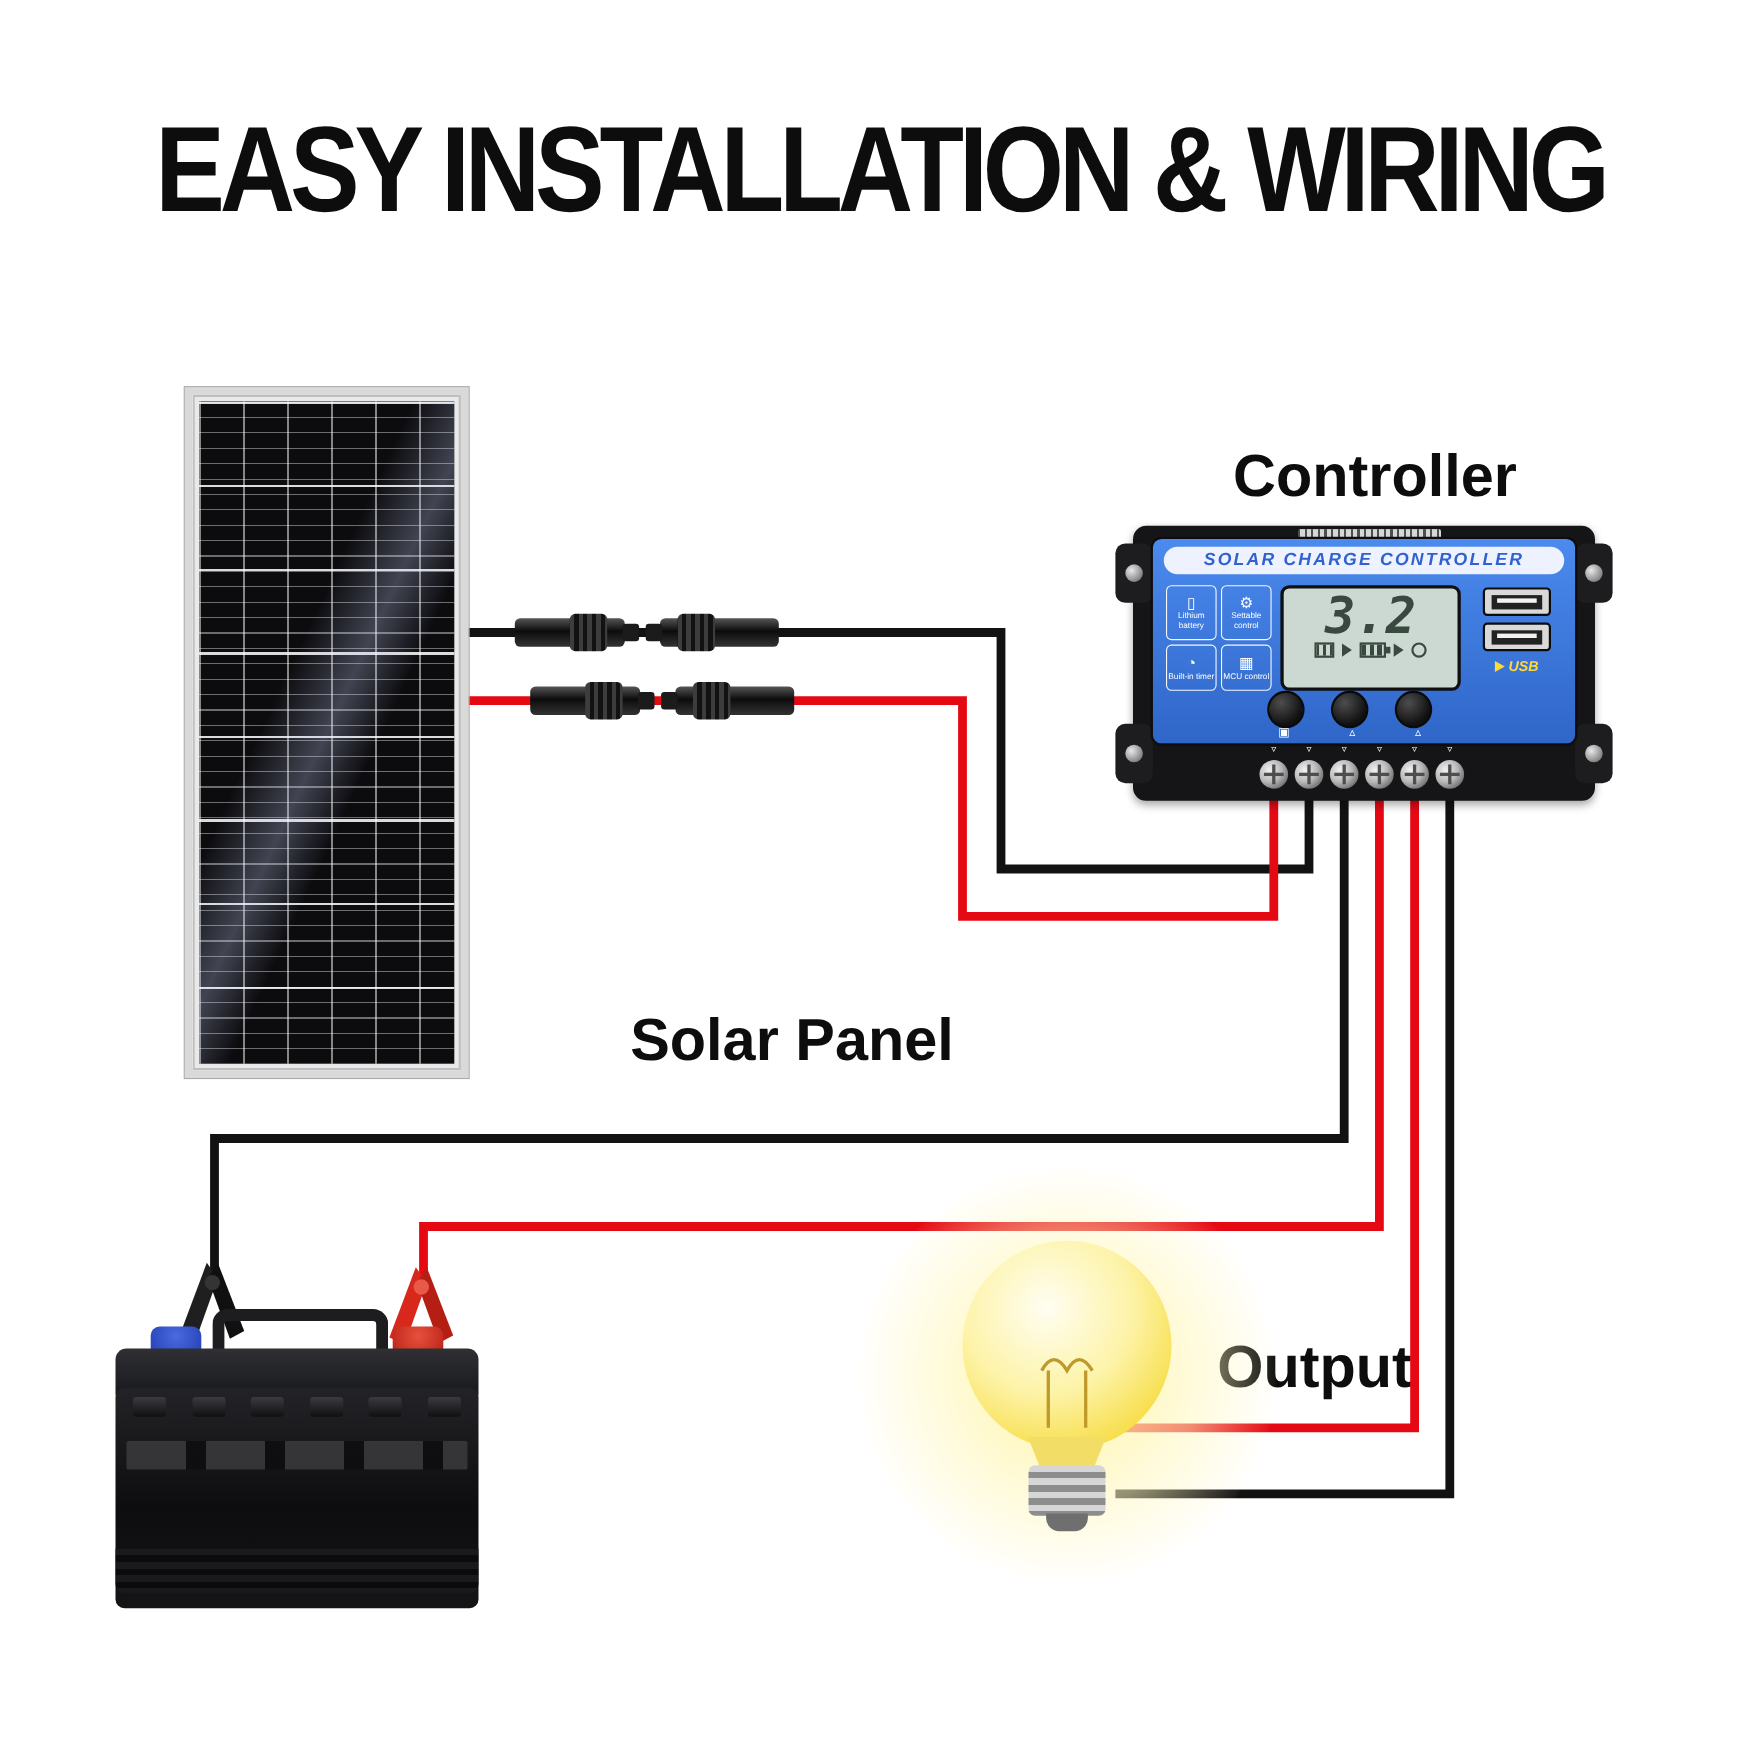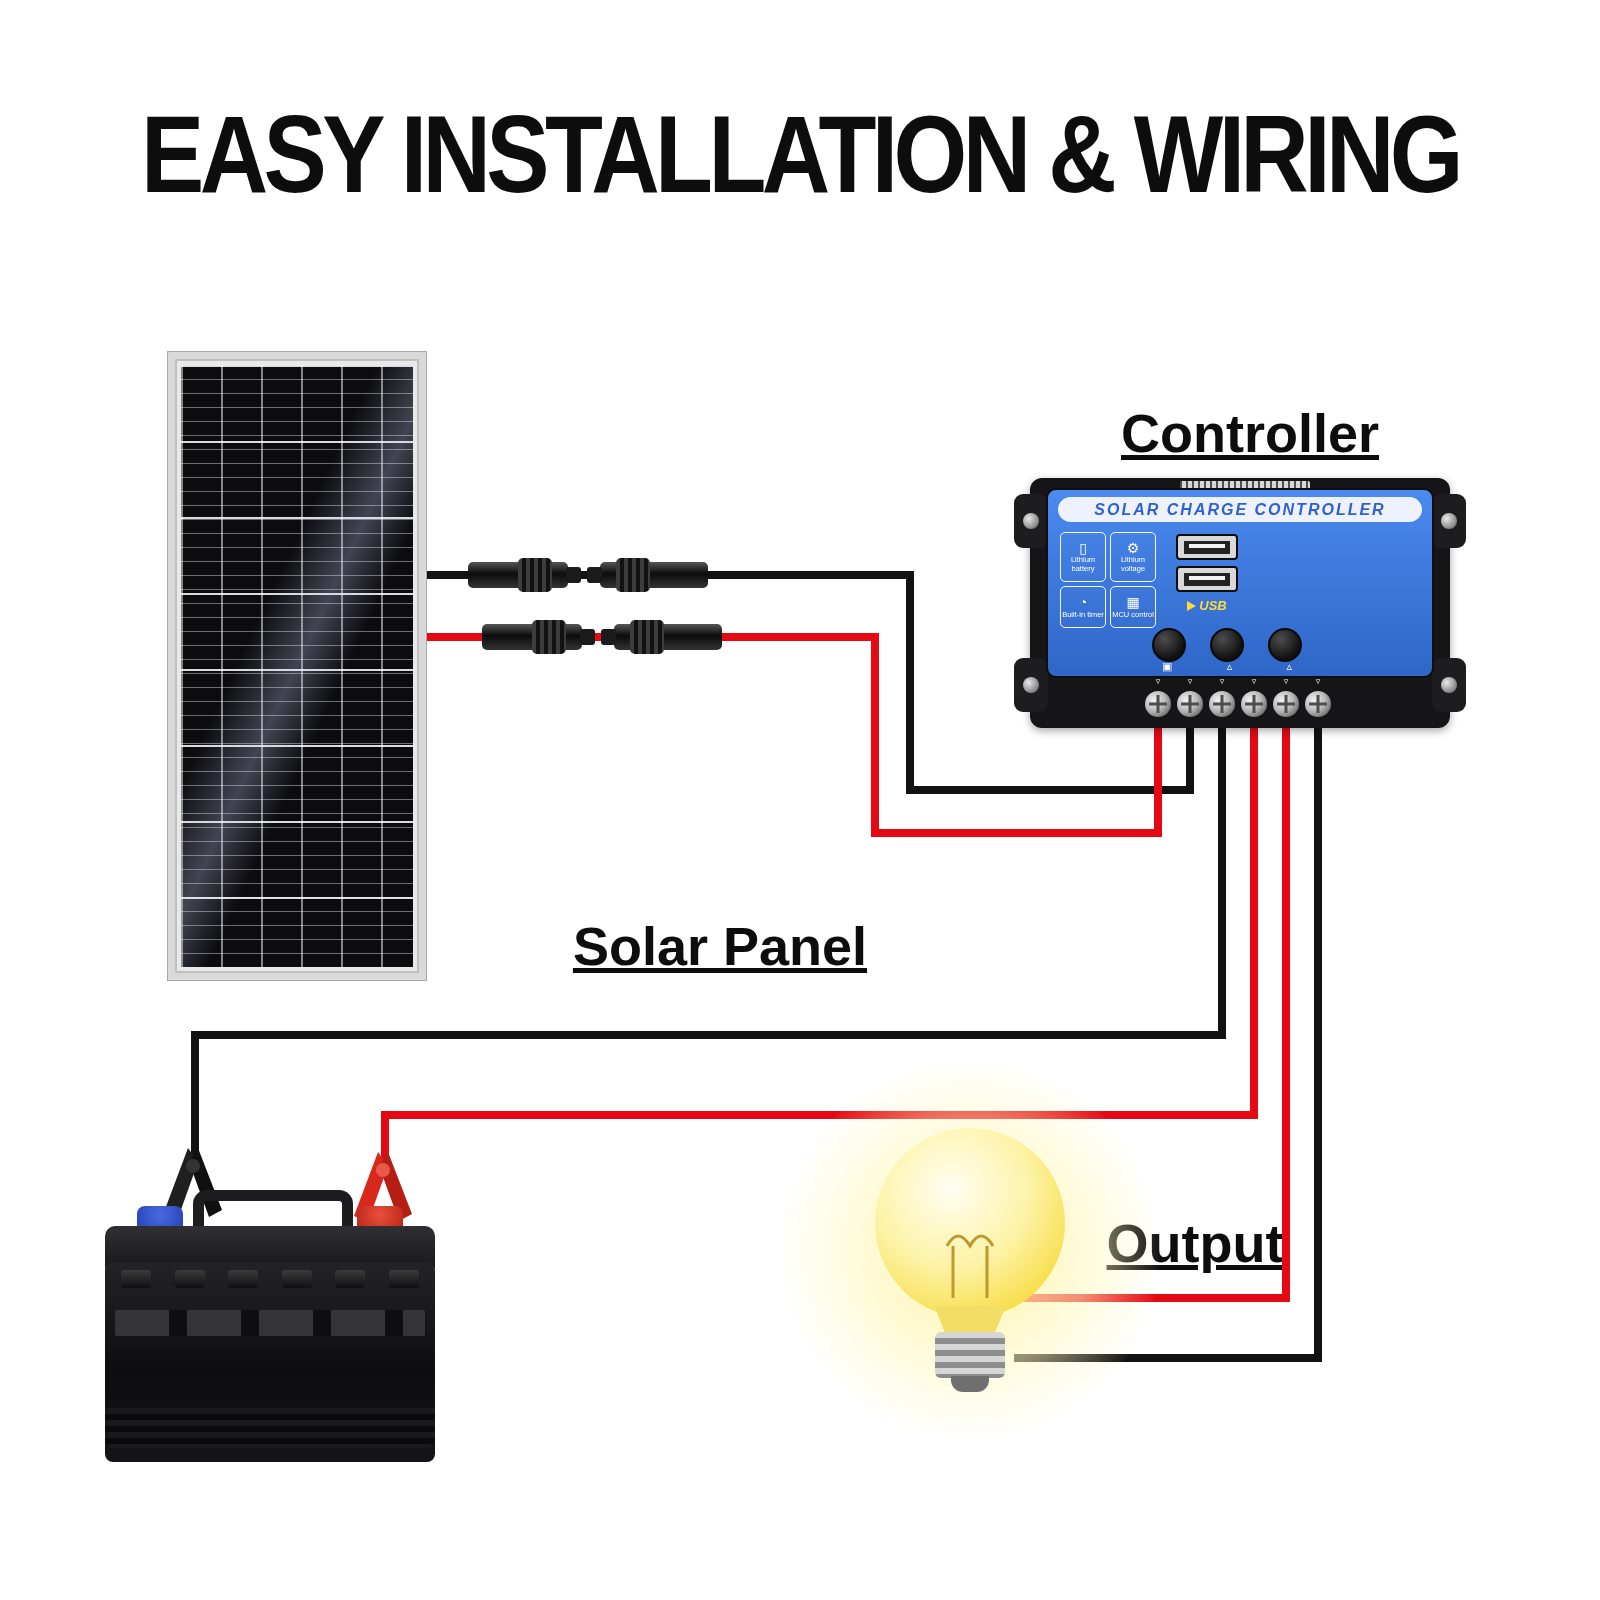--- a/index.html
+++ b/index.html
@@ -6,21 +6,21 @@
   html,body{background:#fff;}
   .canvas{position:relative;width:1600px;height:1600px;background:#ffffff;overflow:hidden;
           font-family:"Liberation Sans",sans-serif;color:#111;}
 
   
   .title{position:absolute;top:96px;left:0;width:100%;text-align:center;
          font-size:102px;font-weight:bold;letter-spacing:-5px;color:#0d0d0d;
          transform:scale(.93,1.08);white-space:nowrap;}
   .subtitle{position:absolute;top:244px;left:0;width:100%;text-align:center;
             font-size:52px;color:#141414;}
-  .dlabel{position:absolute;font-weight:bold;font-size:54px;color:#0d0d0d;text-align:center;text-decoration:underline;}
+  .dlabel{position:absolute;font-weight:bold;font-size:54px;color:#0d0d0d;text-align:center;}
   .lab-controller{left:1040px;top:402px;width:420px;}
   .lab-solar{left:520px;top:915px;width:400px;}
   .lab-battery{left:440px;top:1385px;width:260px;}
   .lab-output{left:1080px;top:1212px;width:230px;}
 
   
   svg.wires{position:absolute;left:0;top:0;z-index:1;}
   .wire{fill:none;stroke-width:8;stroke-linecap:butt;stroke-linejoin:miter;}
   .wire.black{stroke:#121212;}
   .wire.red{stroke:#e50914;}
@@ -198,29 +198,39 @@
     <div class="face">
       <div class="ctrl-header">SOLAR CHARGE CONTROLLER</div>
       <div class="mid">
         <div class="features">
           <div class="feat">
             <span class="fi">▯</span>
             <span class="fl">Lithium battery</span>
           </div>
           <div class="feat">
             <span class="fi">⚙</span>
-            <span class="fl">Lithium voltage</span>
+            <span class="fl">Settable control</span>
           </div>
           <div class="feat">
             <span class="fi">◔</span>
             <span class="fl">Built-in timer</span>
           </div>
           <div class="feat">
             <span class="fi">▦</span>
             <span class="fl">MCU control</span>
+          </div>
+        </div>
+        <div class="lcd">
+          <div class="lcd-val">3.2</div>
+          <div class="lcd-row">
+            <span class="mi-grid"></span>
+            <span class="mi-arrow"></span>
+            <span class="mi-batt"></span>
+            <span class="mi-arrow"></span>
+            <span class="mi-load"></span>
           </div>
         </div>
         <div class="usb-col">
           <div class="usb-port">
               <div class="usb-slot"></div>
             </div>
           <div class="usb-port">
               <div class="usb-slot"></div>
             </div>
           <div class="usb-label">

